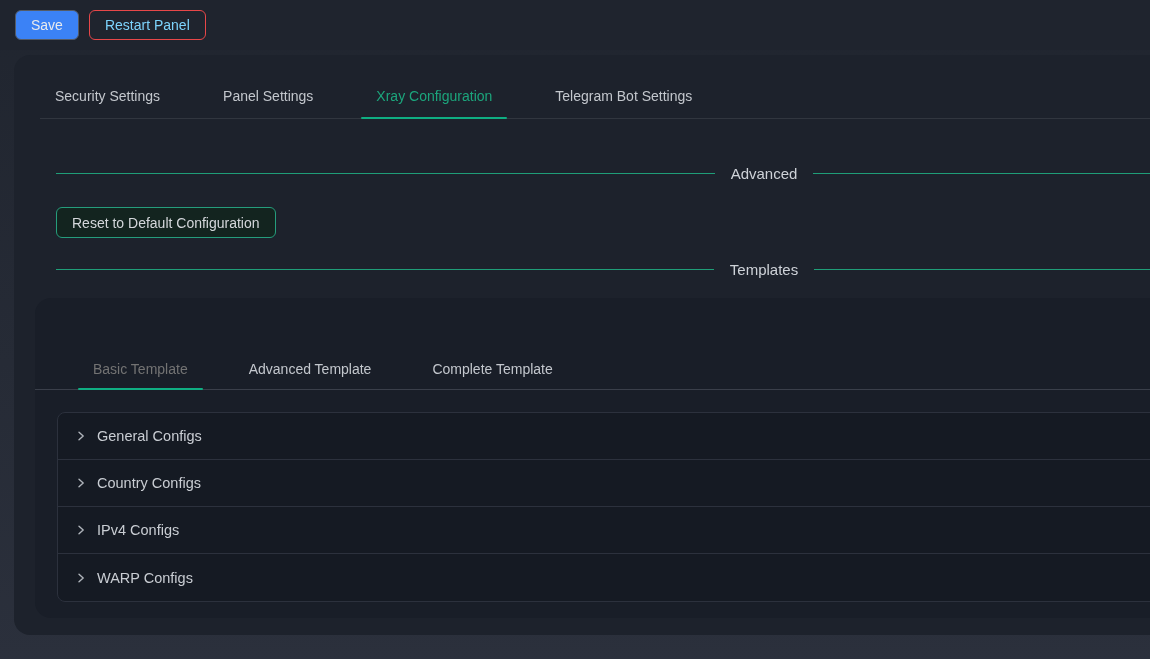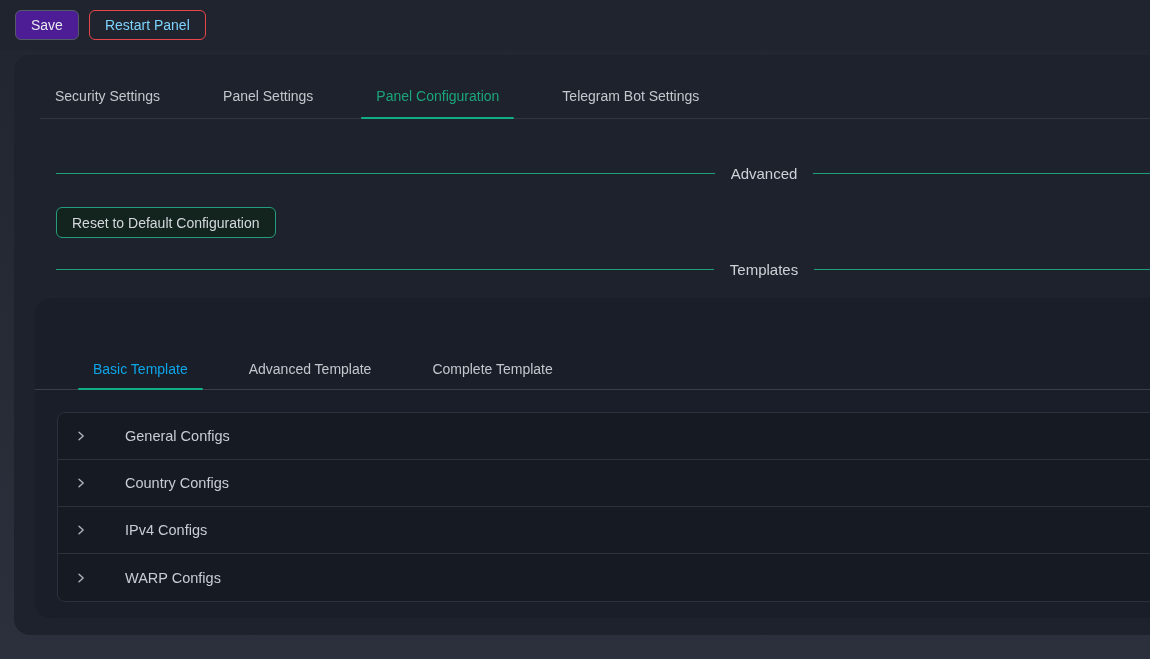--- a/index.html
+++ b/index.html
@@ -16,21 +16,21 @@
     position: absolute; top: 0; left: 0; width: 100%; height: 50px;
     background: #1f242e;
     display: flex; align-items: center; gap: 10px; padding-left: 15px;
   }
   .btn {
     font-family: inherit; font-size: 14px; line-height: 20px;
     padding: 4px 15px; border-radius: 6px; cursor: pointer;
     background: transparent;
   }
   .btn-save {
-    background: #4c1d95; border: 1px solid #545b66; color: #e8eaee;
+    background: #3b82f6; border: 1px solid #545b66; color: #e8eaee;
   }
   .btn-restart {
     background: transparent; border: 1px solid #e84749; color: #7dd3fc;
   }
 
   
   .outer-card {
     position: absolute; top: 55px; left: 14px; width: 1500px; height: 580px;
     background: #1d222c; border-radius: 16px; padding: 0 26px;
   }
@@ -77,53 +77,53 @@
   }
   .inner-tabs {
     display: flex; gap: 31px; padding: 49px 0 0 43px;
     border-bottom: 1px solid #3a3f4a;
   }
   .inner-tabs .tab {
     position: relative; padding: 12px 15px 10px;
     font-size: 14px; line-height: 20px; color: #c3c7cd; cursor: pointer;
     white-space: nowrap;
   }
-  .inner-tabs .tab.active { color: #0ea5e9; }
+  .inner-tabs .tab.active { color: #737373; }
   .inner-tabs .tab.active::after {
     content: ""; position: absolute; left: 0; right: 0; bottom: -1px;
     height: 2px; background: #0fae82; border-radius: 1px;
   }
 
   
   .collapse-group {
     margin: 22px 20px 0 22px;
     background: #151a23; border: 1px solid #2c313d; border-radius: 8px;
   }
   .collapse-row {
     display: flex; align-items: center; height: 47px; padding-left: 17px;
     border-bottom: 1px solid #2c313d; cursor: pointer;
   }
   .collapse-row:last-child { border-bottom: none; }
   .collapse-row .chevron { display: inline-flex; margin-right: 10px; }
-  .collapse-row .label { font-size: 14.5px; color: #c9cdd3; margin-left: 28px; }
+  .collapse-row .label { font-size: 14.5px; color: #c9cdd3; }
 </style>
 </head>
 <body>
 
 <div class="topbar">
   <button class="btn btn-save">Save</button>
   <button class="btn btn-restart">Restart Panel</button>
 </div>
 
 <div class="outer-card">
 
   <div class="main-tabs">
     <div class="tab">Security Settings</div>
     <div class="tab">Panel Settings</div>
-    <div class="tab active">Panel Configuration</div>
+    <div class="tab active">Xray Configuration</div>
     <div class="tab">Telegram Bot Settings</div>
   </div>
 
   <div class="divider divider-actions">
     <span>Advanced</span>
   </div>
 
   <button class="btn-reset">Reset to Default Configuration</button>
 
   <div class="divider divider-templates">

